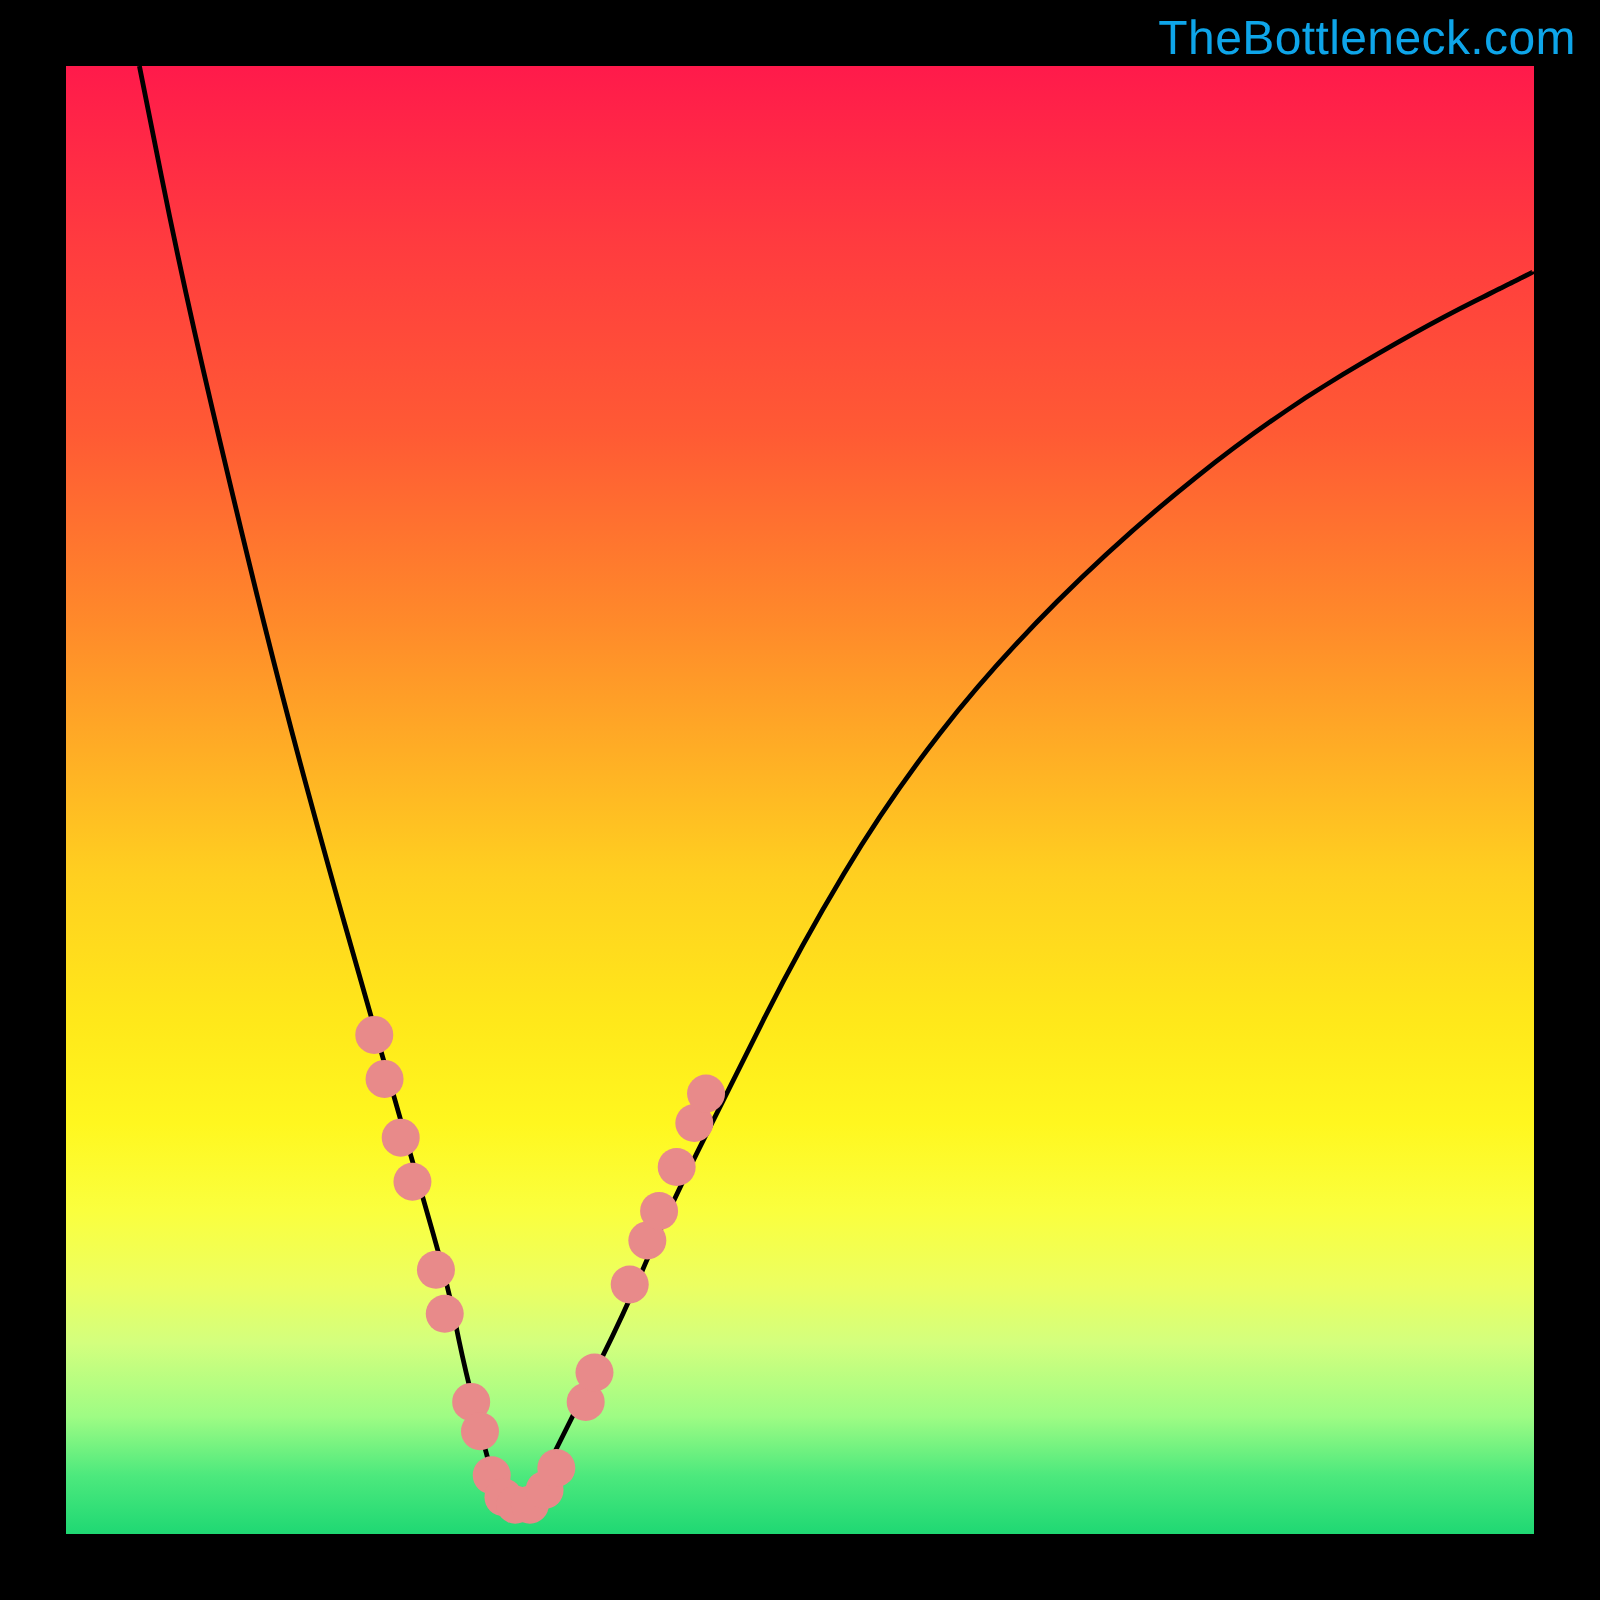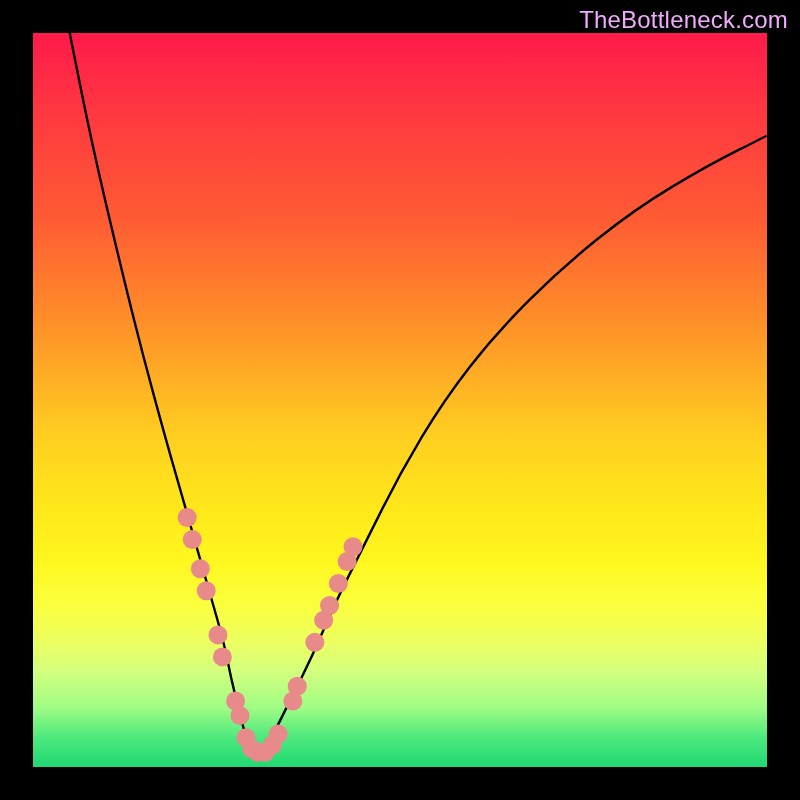--- a/index.html
+++ b/index.html
@@ -39,21 +39,21 @@
       #d3ff7e 87%,
       #9efc84 92%,
       #4de97d 96%,
       #1fd873 100%
     );
   }
   .watermark {
     position: absolute;
     top: 6px;
     right: 12px;
-    color: #f0abfc;
+    color: #0ea5e9;
     font-size: 24px;
     font-weight: 500;
     letter-spacing: 0.2px;
     user-select: none;
   }
   svg.curve {
     position: absolute;
     left: 0;
     top: 0;
     width: 734px;

